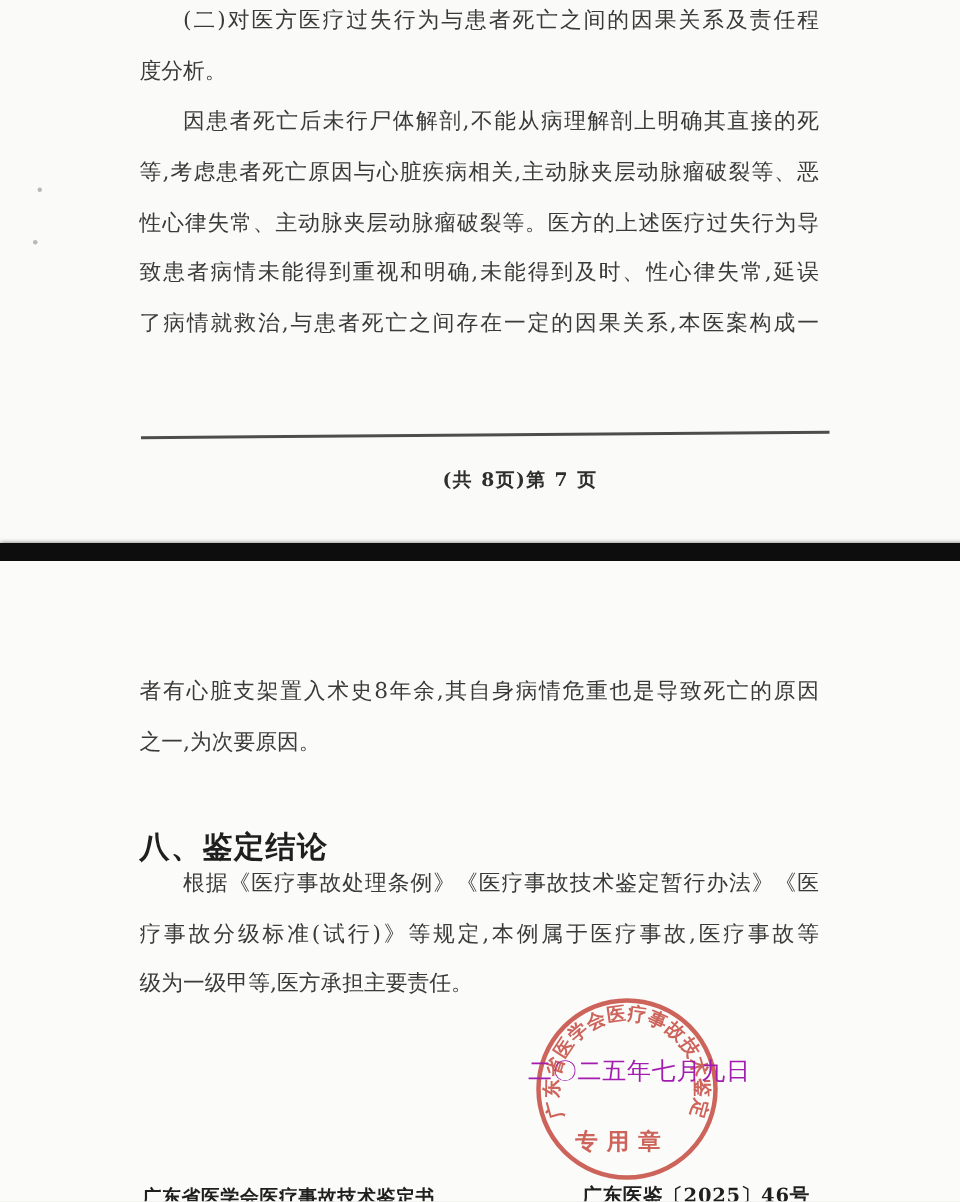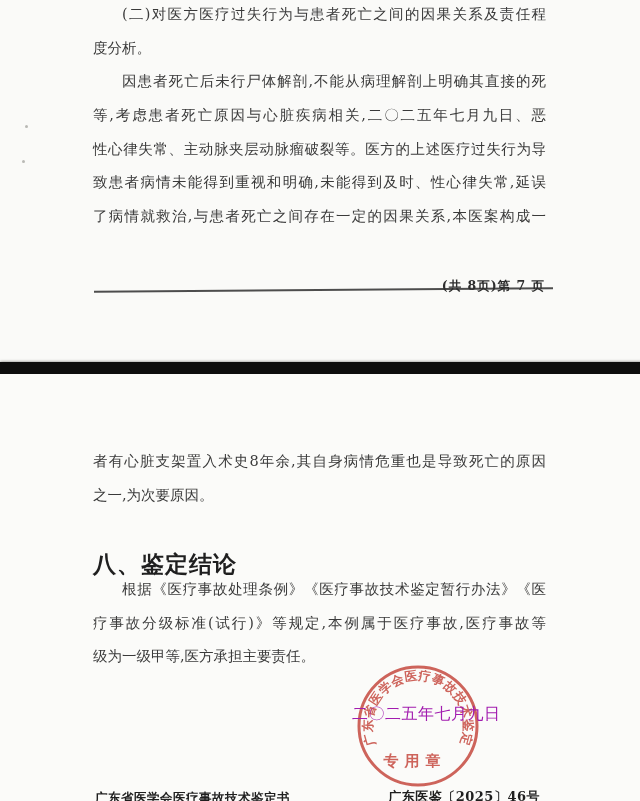--- a/index.html
+++ b/index.html
@@ -30,29 +30,29 @@
     height:33.7px; line-height:33.7px; font-size:14.5px;
     text-align:justify; text-align-last:justify;
     white-space:nowrap; letter-spacing:0;
   }
   .line.short{text-align-last:left;}
   .line.indent{text-indent:2em;}
   .p7-text{top:-2px;}
   .p8-para1{top:445px;}
   .p8-para2{top:573px;}
   .section-heading{
-    position:absolute; left:93px; top:552px; font-size:23px; line-height:24px;
+    position:absolute; left:93px; top:552px; font-size:20px; line-height:24px;
     font-weight:bold; color:var(--ink-dark); letter-spacing:1px;
   }
   .footer-rule{
     position:absolute; left:94px; top:289px; width:459px; height:2px;
     background:var(--rule); transform:rotate(-0.45deg);
   }
   .footer-text{
-    position:absolute; left:295px; top:278px; width:250px; text-align:right;
+    position:absolute; left:295px; top:312px; width:250px; text-align:left;
     font-size:12.5px; font-weight:bold; color:#2e2e2e; letter-spacing:1px;
   }
   .hdr-left{
     position:absolute; left:95px; top:416px; font-size:12.5px; font-weight:bold;
     color:var(--ink-dark); letter-spacing:0.5px;
   }
   .hdr-right{
     position:absolute; left:330px; top:414px; width:210px; text-align:right;
     font-size:13px; font-weight:bold; color:var(--ink-dark); letter-spacing:0.5px;
   }
@@ -67,21 +67,21 @@
 </head>
 <body>
 
 <div class="doc">
 
   <div class="page p7">
     <div class="body-text p7-text">
       <div class="line indent">(二)对医方医疗过失行为与患者死亡之间的因果关系及责任程</div>
       <div class="line short">度分析。</div>
       <div class="line indent">因患者死亡后未行尸体解剖,不能从病理解剖上明确其直接的死</div>
-      <div class="line">等,考虑患者死亡原因与心脏疾病相关,二〇二五年七月九日、恶</div>
+      <div class="line">等,考虑患者死亡原因与心脏疾病相关,主动脉夹层动脉瘤破裂等、恶</div>
       <div class="line">性心律失常、主动脉夹层动脉瘤破裂等。医方的上述医疗过失行为导</div>
       <div class="line">致患者病情未能得到重视和明确,未能得到及时、性心律失常,延误</div>
       <div class="line">了病情就救治,与患者死亡之间存在一定的因果关系,本医案构成一</div>
     </div>
     <div class="footer-rule"></div>
     <div class="footer-text">(共 8页)第 7 页</div>
     <div class="speck" style="left:25px; top:125px;"></div>
     <div class="speck" style="left:22px; top:160px;"></div>
   </div>
 

